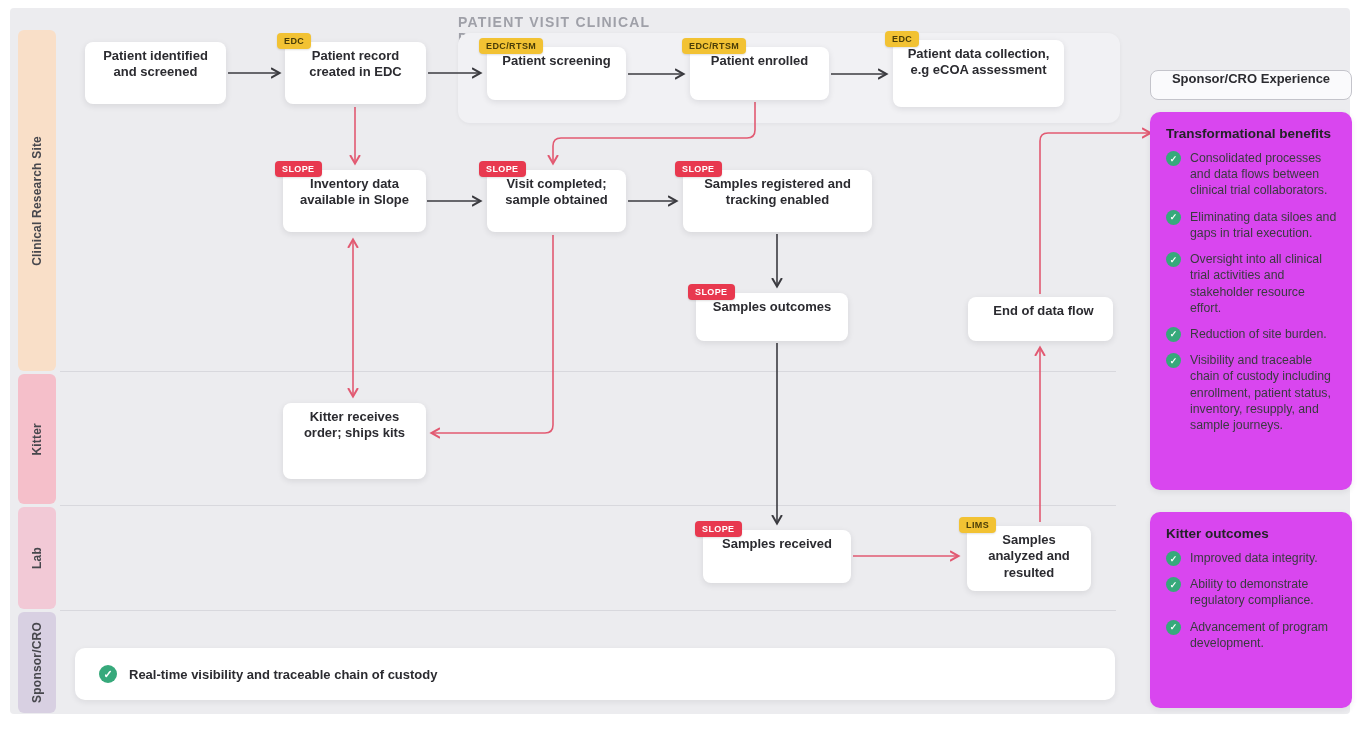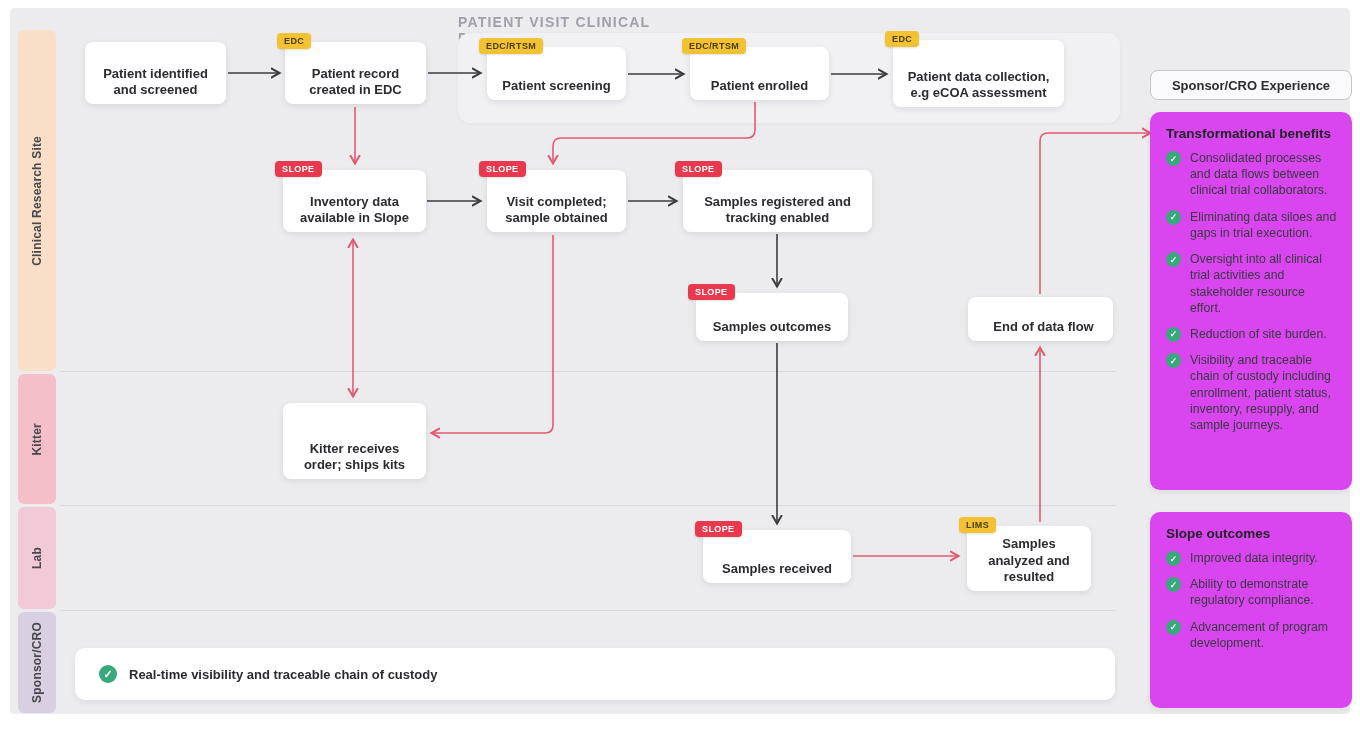--- a/index.html
+++ b/index.html
@@ -33,33 +33,33 @@
   .lane-label{writing-mode:vertical-rl;transform:rotate(180deg);font-size:12px;font-weight:600;color:#47474D;white-space:nowrap;letter-spacing:.2px;}
   .lane-crs{top:30px;height:341px;background:var(--c-lane_crs);}
   .lane-kitter{top:374px;height:130px;background:var(--c-lane_kitter);}
   .lane-lab{top:507px;height:102px;background:var(--c-lane_lab);}
   .lane-sponsor{top:612px;height:101px;background:var(--c-lane_sponsor);}
 
   .divider{position:absolute;left:60px;width:1056px;height:1px;background:var(--c-divider);}
   .div-1{top:371px;} .div-2{top:505px;} .div-3{top:610px;}
 
   .node{position:absolute;background:#fff;border-radius:8px;box-shadow:0 2px 6px rgba(25,25,40,0.10);
-    display:flex;align-items:flex-end;justify-content:center;text-align:center;
+    display:flex;align-items:flex-start;justify-content:center;text-align:center;
     font-size:13px;font-weight:600;line-height:1.25;color:var(--c-node_text);padding:6px 10px;}
   .badge{position:absolute;top:-9px;left:-8px;font-size:9px;font-weight:700;letter-spacing:.4px;
     padding:3px 7px 2px;border-radius:4px;text-transform:uppercase;box-shadow:0 1px 2px rgba(0,0,0,.12);}
   .badge-yellow{background:var(--c-badge_yellow);color:var(--c-badge_yellow_text);}
   .badge-red{background:var(--c-badge_red);color:#fff;}
 
   svg.arrows{position:absolute;left:0;top:0;pointer-events:none;}
   .p-dark{stroke:var(--c-arrow_dark);stroke-width:1.6;fill:none;}
   .p-red{stroke:var(--c-arrow_red);stroke-width:1.6;fill:none;}
 
   .pill{position:absolute;left:1150px;top:70px;width:202px;height:30px;border:1px solid #C4C4CB;border-radius:8px;
-    background:#FAFAFC;display:flex;align-items:center;justify-content:center;
+    background:#FAFAFC;display:flex;justify-content:center;
     font-size:13px;font-weight:600;color:#2B2B30;}
   .panel-card{position:absolute;left:1150px;width:202px;background:#d946ef;border-radius:10px;
     box-shadow:0 2px 6px rgba(25,25,40,0.08);padding:14px 14px 12px 16px;}
   .card-benefits{top:112px;height:378px;}
   .card-outcomes{top:512px;height:196px;}
   .panel-title{font-size:13.5px;font-weight:700;color:#232327;margin-bottom:9px;}
   .check-item{display:flex;gap:9px;margin-bottom:10px;align-items:flex-start;}
   .check-icon{flex:0 0 15px;width:15px;height:15px;border-radius:50%;background:var(--c-check_green);
     color:#fff;font-size:9px;font-weight:700;display:flex;align-items:center;justify-content:center;margin-top:1px;}
   .check-text{font-size:12.3px;line-height:1.32;color:#3A3A40;}
@@ -194,21 +194,21 @@
       <span class="check-icon">✓</span>
       <span class="check-text">Reduction of site burden.</span>
     </div>
     <div class="check-item">
       <span class="check-icon">✓</span>
       <span class="check-text">Visibility and traceable chain of custody including enrollment, patient status, inventory, resupply, and sample journeys.</span>
     </div>
   </div>
 
   <div class="panel-card card-outcomes">
-    <div class="panel-title">Slope outcomes</div>
+    <div class="panel-title">Kitter outcomes</div>
     <div class="check-item">
       <span class="check-icon">✓</span>
       <span class="check-text">Improved data integrity.</span>
     </div>
     <div class="check-item">
       <span class="check-icon">✓</span>
       <span class="check-text">Ability to demonstrate regulatory compliance.</span>
     </div>
     <div class="check-item">
       <span class="check-icon">✓</span>

